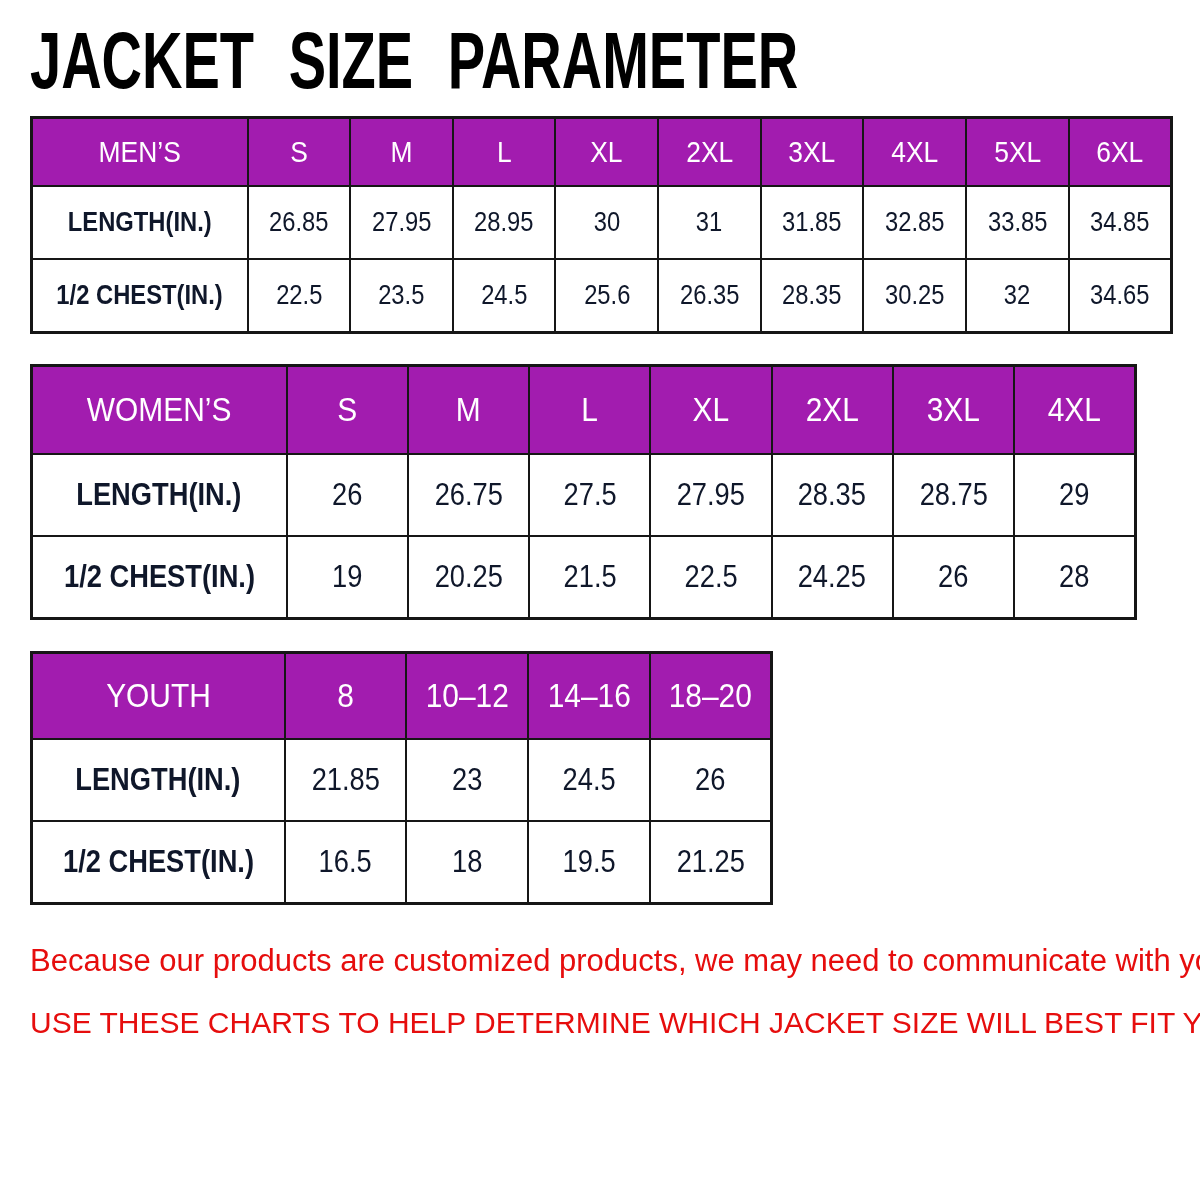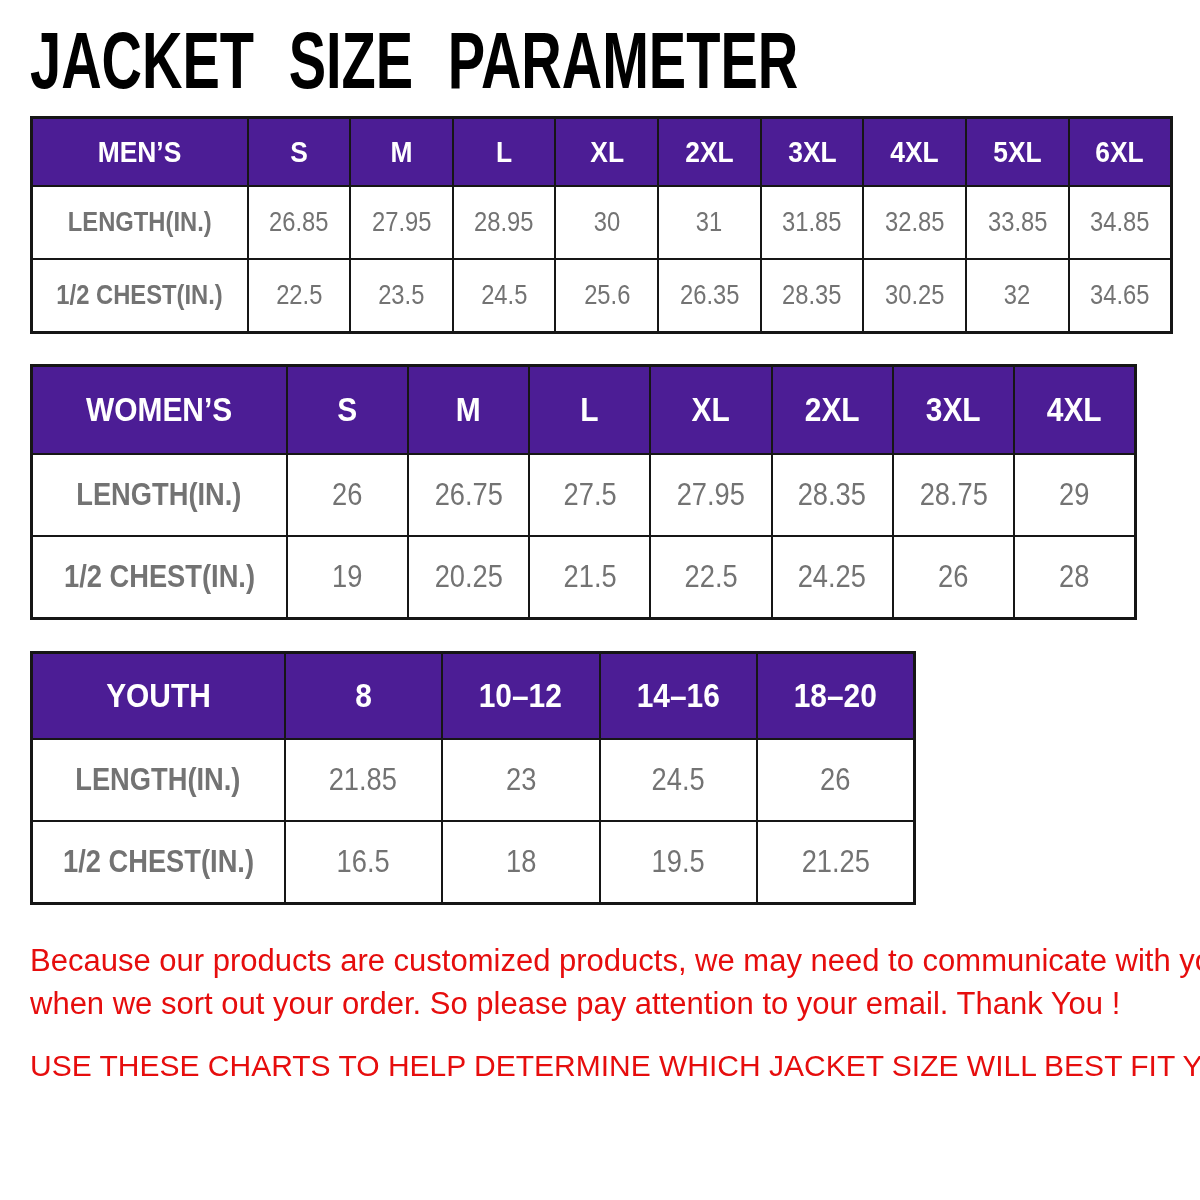--- a/index.html
+++ b/index.html
@@ -19,36 +19,36 @@
   
   .note{margin-top:15px;color:#e60d0d;font-weight:700;font-size:27px;line-height:32px;}
   .note div{white-space:nowrap;}
 
   
   table.sizes{border-collapse:collapse;table-layout:fixed;border:3px solid #161616;}
   table.sizes th,table.sizes td{
     border:2px solid #161616;text-align:center;vertical-align:middle;
     padding:0;overflow:hidden;
   }
-  table.sizes th{background:#4c1d95;color:#ffffff;font-weight:700;}
-  table.sizes td{background:#ffffff;color:#737373;}
+  table.sizes th{background:#a21caf;color:#ffffff;font-weight:400;}
+  table.sizes td{background:#ffffff;color:#0f172a;}
   td.label{font-weight:700;}
   .cx{display:inline-block;transform:scaleX(.88);white-space:nowrap;}
 
   .t-mens{width:1143px;margin-top:18px;}
   .t-mens col.c0{width:216px;}
   .t-mens th{height:66px;font-size:30px;}
   .t-mens td{height:71px;font-size:27px;}
 
   .t-womens{width:1107px;margin-top:30px;}
   .t-womens col.c0{width:255px;}
   .t-womens th{height:86px;font-size:34px;margin-top:12px;}
   .t-womens td{height:80px;font-size:31px;}
 
-  .t-youth{width:886px;margin-top:31px;}
+  .t-youth{width:743px;margin-top:31px;}
   .t-youth col.c0{width:253px;}
   .t-youth th{height:84px;font-size:34px;}
   .t-youth td{height:80px;font-size:31px;}
 
   
   .footer-para{margin-top:34px;color:#e60d0d;font-size:31px;line-height:43px;font-weight:400;}
   .footer-para div{white-space:nowrap;}
   .footer-charts{margin-top:24px;color:#e60d0d;font-size:30px;font-weight:400;white-space:nowrap;}
 </style>
 </head>
@@ -191,18 +191,17 @@
           <td class="val"><span class="cx">16.5</span></td>
           <td class="val"><span class="cx">18</span></td>
           <td class="val"><span class="cx">19.5</span></td>
           <td class="val"><span class="cx">21.25</span></td>
         </tr>
       </tbody>
     </table>
 
   <div class="footer-para">
     <div>Because our products are customized products, we may need to communicate with you</div>
-    <div>when we sort out your order. So please pay attention to your email. Thank You !</div>
   </div>
 
   <div class="footer-charts">USE THESE CHARTS TO HELP DETERMINE WHICH JACKET SIZE WILL BEST FIT YOU.</div>
 
 </div>
 
 </body></html>

